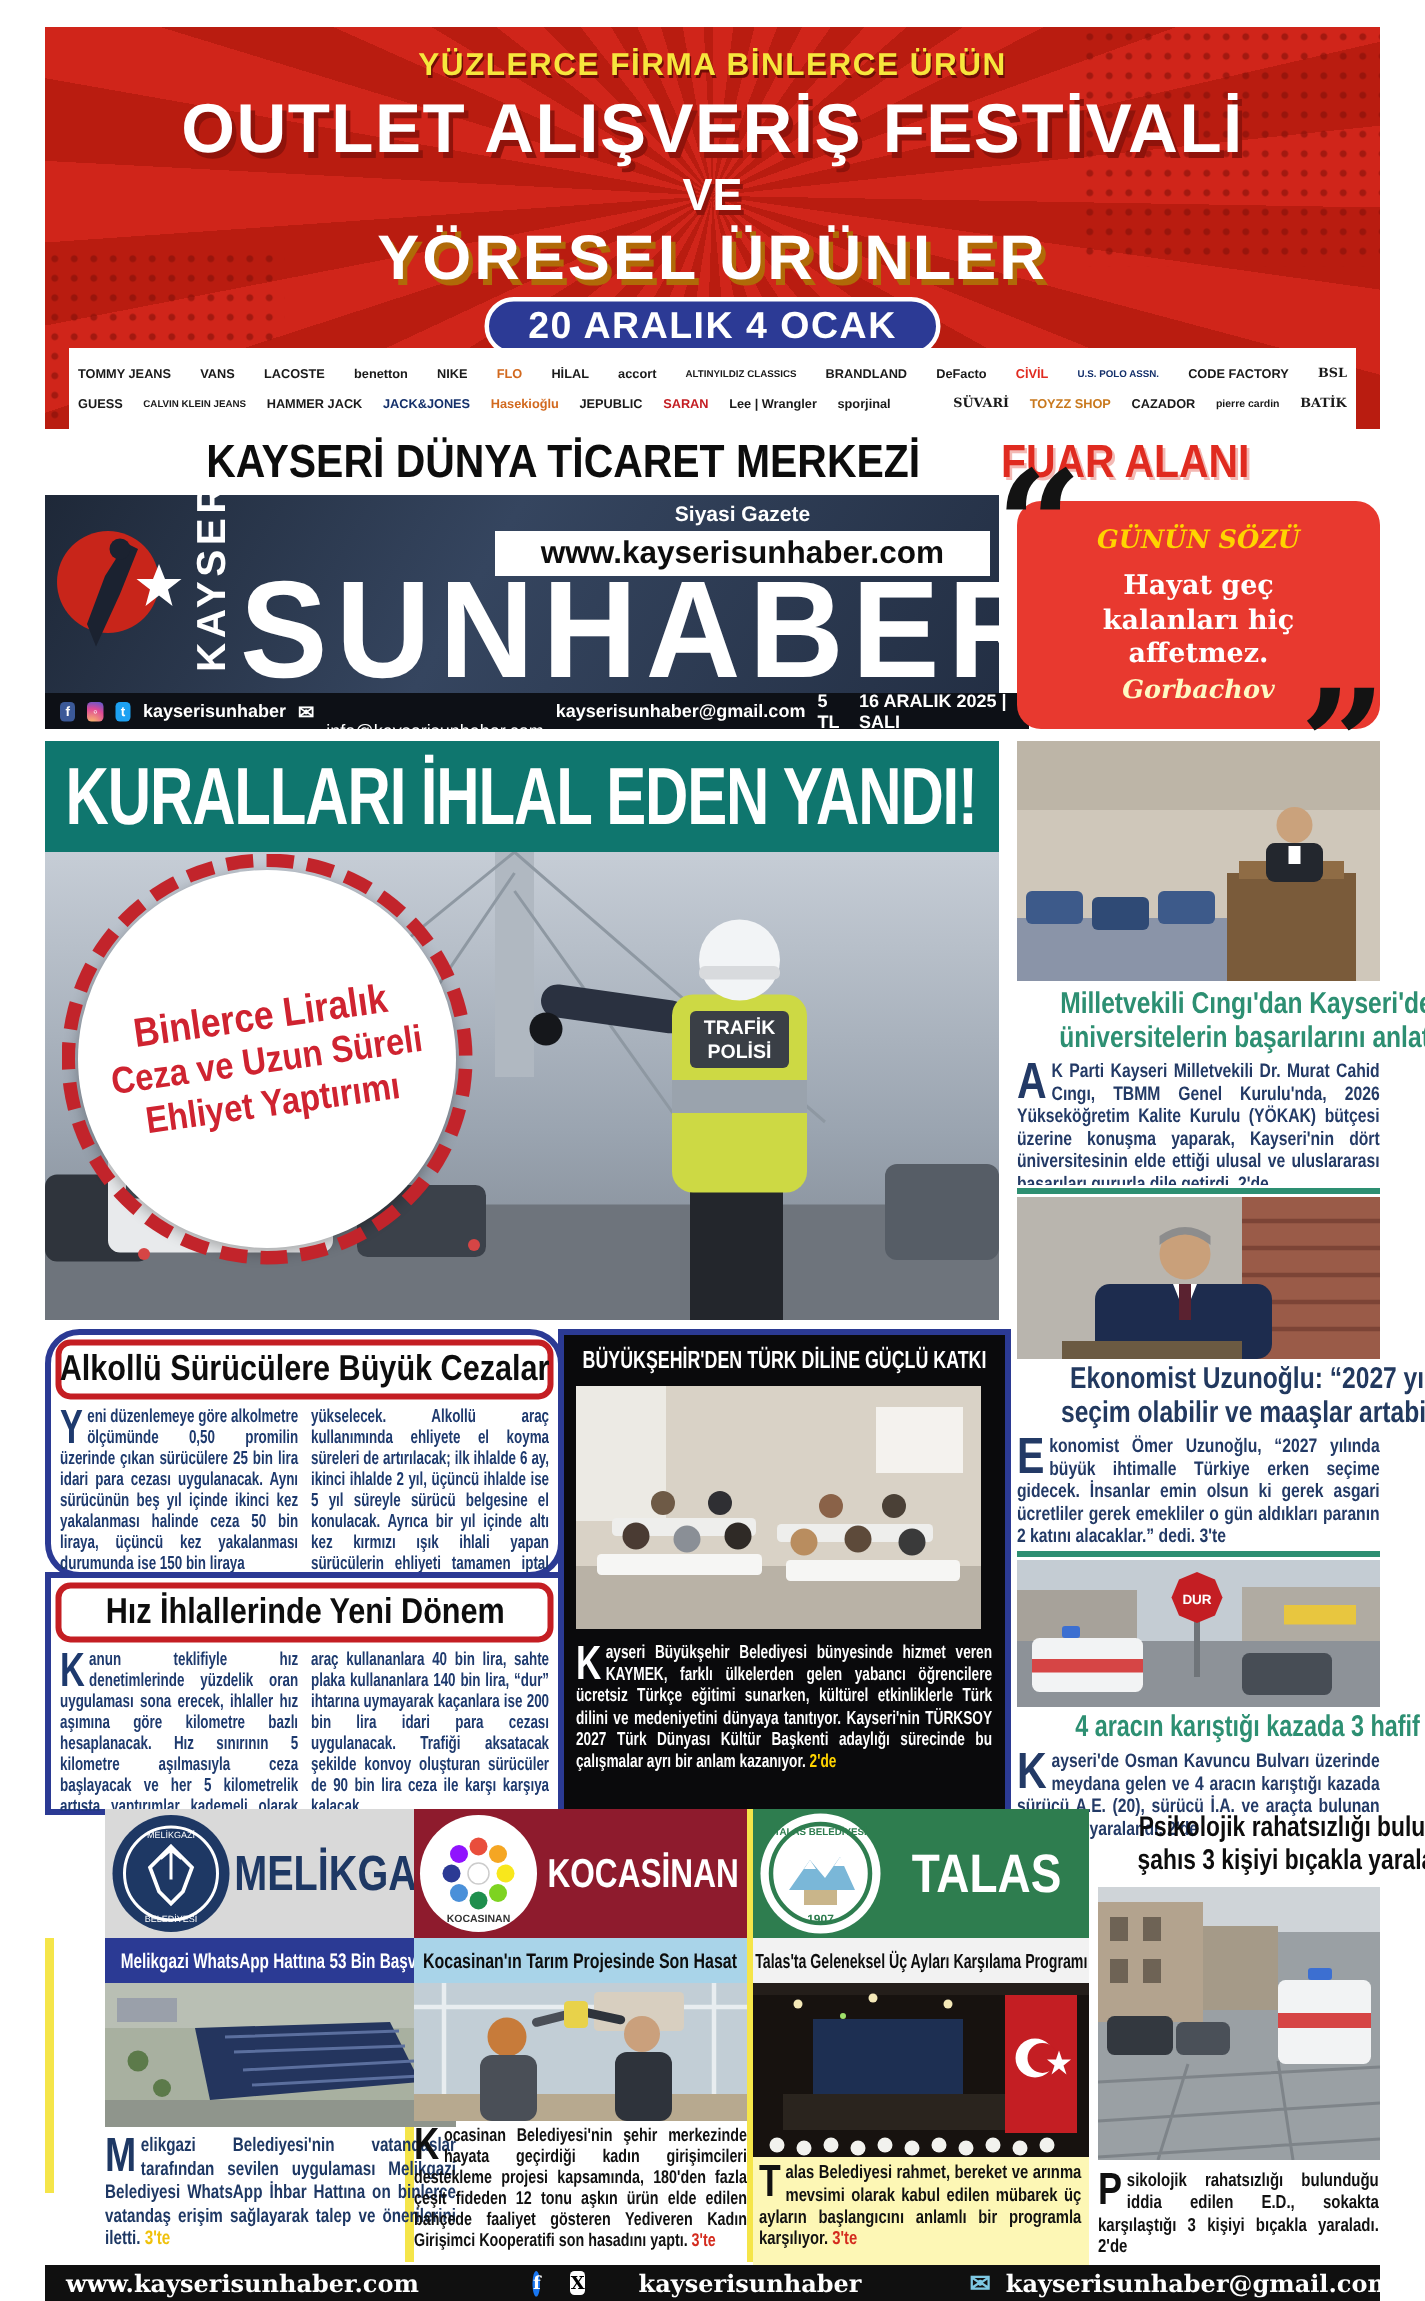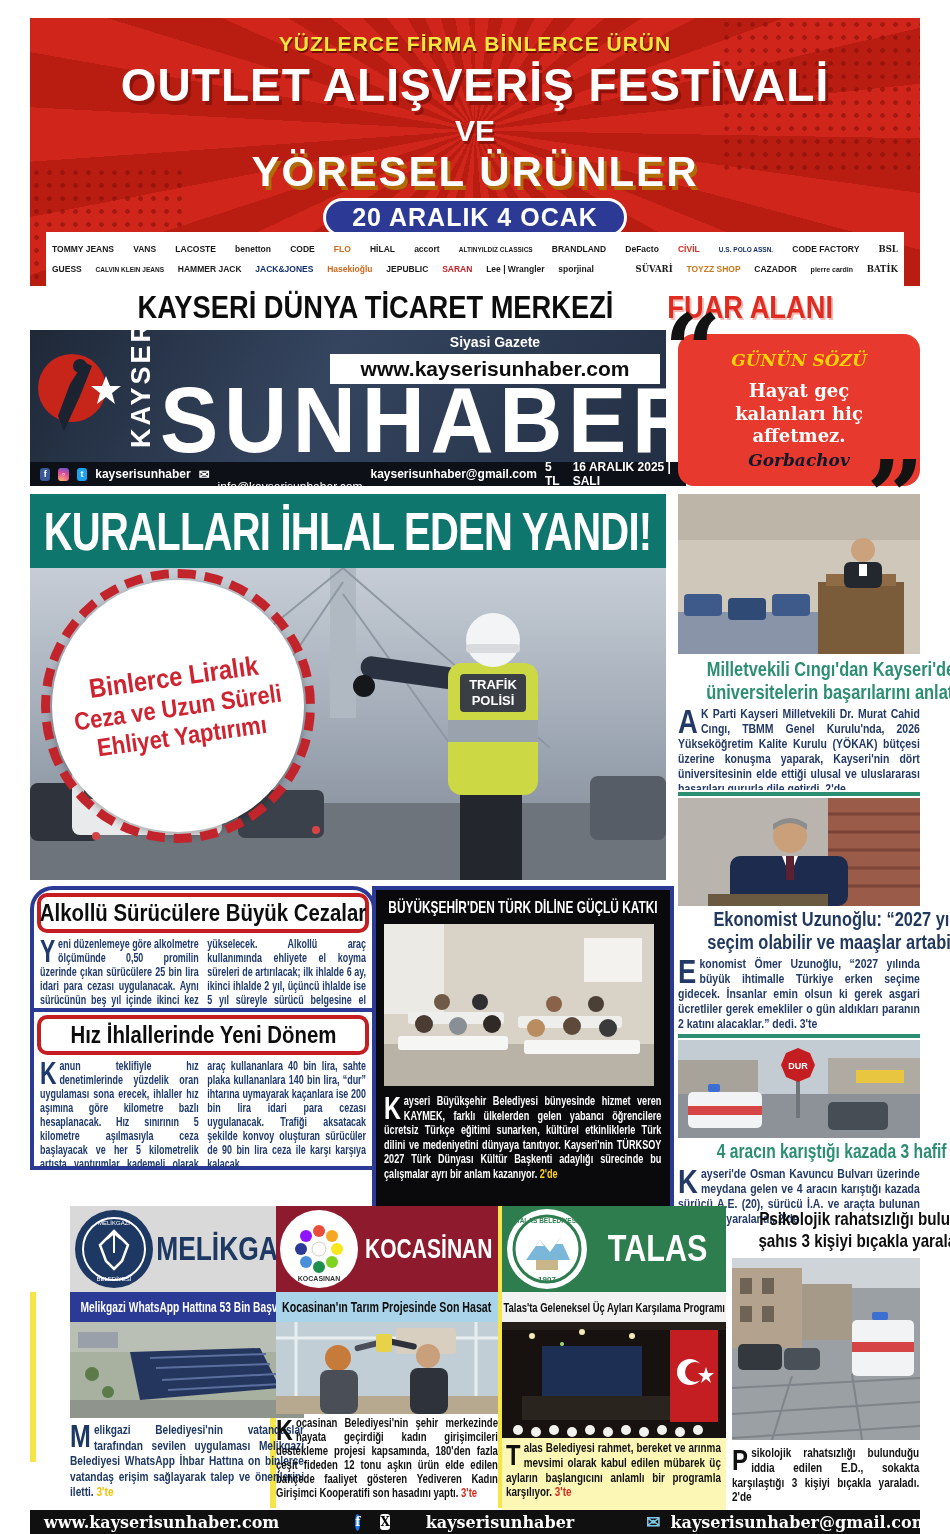--- a/index.html
+++ b/index.html
@@ -38,21 +38,21 @@
         font-size:27px;letter-spacing:3px;}
   .mname{color:#fff;font-weight:bold;font-size:92px;letter-spacing:6px;line-height:1;}
   .micon{width:13px;height:13px;border-radius:3px;display:inline-flex;align-items:center;
          justify-content:center;color:#fff;font-size:9px;font-weight:bold;}
   
   .qbox{background:#e8392f;border-radius:16px;}
   .qmark{font-family:"DejaVu Serif",serif;font-weight:bold;font-size:100px;color:#131313;line-height:.6;}
   .qtitle{color:#ffd400;font-style:italic;font-weight:bold;font-size:17px;
           font-family:"DejaVu Serif",serif;}
   .qtext{color:#fff;font-weight:bold;font-size:18px;font-family:"DejaVu Serif",serif;line-height:1.25;}
-  .qauth{color:#0f172a;font-weight:bold;font-style:italic;font-size:17px;font-family:"DejaVu Serif",serif;}
+  .qauth{color:#fef9c3;font-weight:bold;font-style:italic;font-size:17px;font-family:"DejaVu Serif",serif;}
   
   .leadbar{background:#0f766e;}
   .leadtxt{color:#fff;font-weight:bold;font-size:54px;transform:scaleX(.74);letter-spacing:-1px;}
   .body{font-weight:bold;text-align:justify;}
   .dc{float:left;font-weight:bold;line-height:.78;margin:2px 4px 0 0;}
   .tealH{color:#2d8f72;font-weight:bold;}
   .navyH{color:#22395f;font-weight:bold;}
   .line{display:block;width:max-content;margin:0 auto;transform:scaleX(.82);transform-origin:center;white-space:nowrap;}
   .rdiv{background:#2d8f72;height:4px;}
   .boxart{border:4px solid #2b3a94;background:#fff;}
@@ -91,21 +91,21 @@
     <div class="abs cx adt3 nw" style="left:0;top:130px;width:100%;">YÖRESEL ÜRÜNLER</div>
     <div class="abs cx" style="left:0;top:180px;width:100%;">
       <span class="datebox">20 ARALIK 4 OCAK</span>
     </div>
     <div class="abs logostrip" style="left:16px;right:16px;top:214px;height:50px;">
       <div class="logorow">
         <span class="brand">TOMMY JEANS</span>
         <span class="brand">VANS</span>
         <span class="brand">LACOSTE</span>
         <span class="brand">benetton</span>
-        <span class="brand">CODE</span>
+        <span class="brand">NIKE</span>
         <span class="brand" style="color:#d2691e;">FLO</span>
         <span class="brand">HİLAL</span>
         <span class="brand">accort</span>
         <span class="brand" style="font-size:6.5px;">ALTINYILDIZ CLASSICS</span>
         <span class="brand">BRANDLAND</span>
         <span class="brand">DeFacto</span>
         <span class="brand" style="color:#e02b20;">CİVİL</span>
         <span class="brand" style="font-size:6.5px;color:#14306b;">U.S. POLO ASSN.</span>
         <span class="brand">CODE FACTORY</span>
         <span class="brand" style="font-family:'DejaVu Serif',serif;text-align:right;">BSL</span>
@@ -284,21 +284,21 @@
       <span class="t">Alkollü Sürücülere Büyük Cezalar</span>
     </div>
     <div style="position:relative;height:112px;overflow:hidden;margin:4px 6px;">
       <div class="sqz" style="width:456px;transform:scaleX(.715);display:flex;gap:12px;">
         <p class="body" style="width:222px;margin:0;font-size:12.5px;line-height:1.12;color:#1e3a6e;"><span class="dc" style="font-size:32px;">Y</span><span>eni düzenlemeye göre alkolmetre ölçümünde 0,50 promilin üzerinde çıkan sürücülere 25 bin lira idari para cezası uygulanacak. Aynı sürücünün beş yıl içinde ikinci kez yakalanması halinde ceza 50 bin liraya, üçüncü kez yakalanması durumunda ise 150 bin liraya</span></p>
         <p class="body" style="width:222px;margin:0;font-size:12.5px;line-height:1.12;color:#1e3a6e;">yükselecek. Alkollü araç kullanımında ehliyete el koyma süreleri de artırılacak; ilk ihlalde 6 ay, ikinci ihlalde 2 yıl, üçüncü ihlalde ise 5 yıl süreyle sürücü belgesine el konulacak. Ayrıca bir yıl içinde altı kez kırmızı ışık ihlali yapan sürücülerin ehliyeti tamamen iptal edilecek.</p>
       </div>
     </div>
   </div>
 
-  <div class="abs boxart" style="left:30px;top:1008px;width:338px;height:154px;">
+  <div class="abs boxart" style="left:30px;top:1048px;width:338px;height:154px;">
     <div class="redhead cx" style="height:32px;">
       <span class="t">Hız İhlallerinde Yeni Dönem</span>
     </div>
     <div style="position:relative;height:108px;overflow:hidden;margin:4px 6px;">
       <div class="sqz" style="width:456px;transform:scaleX(.715);display:flex;gap:12px;">
         <p class="body" style="width:222px;margin:0;font-size:12.5px;line-height:1.12;color:#1e3a6e;"><span class="dc" style="font-size:32px;">K</span><span>anun teklifiyle hız denetimlerinde yüzdelik oran uygulaması sona erecek, ihlaller hız aşımına göre kilometre bazlı hesaplanacak. Hız sınırının 5 kilometre aşılmasıyla ceza başlayacak ve her 5 kilometrelik artışta yaptırımlar kademeli olarak artırılacak. Ehliyetsiz</span></p>
         <p class="body" style="width:222px;margin:0;font-size:12.5px;line-height:1.12;color:#1e3a6e;">araç kullananlara 40 bin lira, sahte plaka kullananlara 140 bin lira, “dur” ihtarına uymayarak kaçanlara ise 200 bin lira idari para cezası uygulanacak. Trafiği aksatacak şekilde konvoy oluşturan sürücüler de 90 bin lira ceza ile karşı karşıya kalacak.</p>
       </div>
     </div>
   </div>

